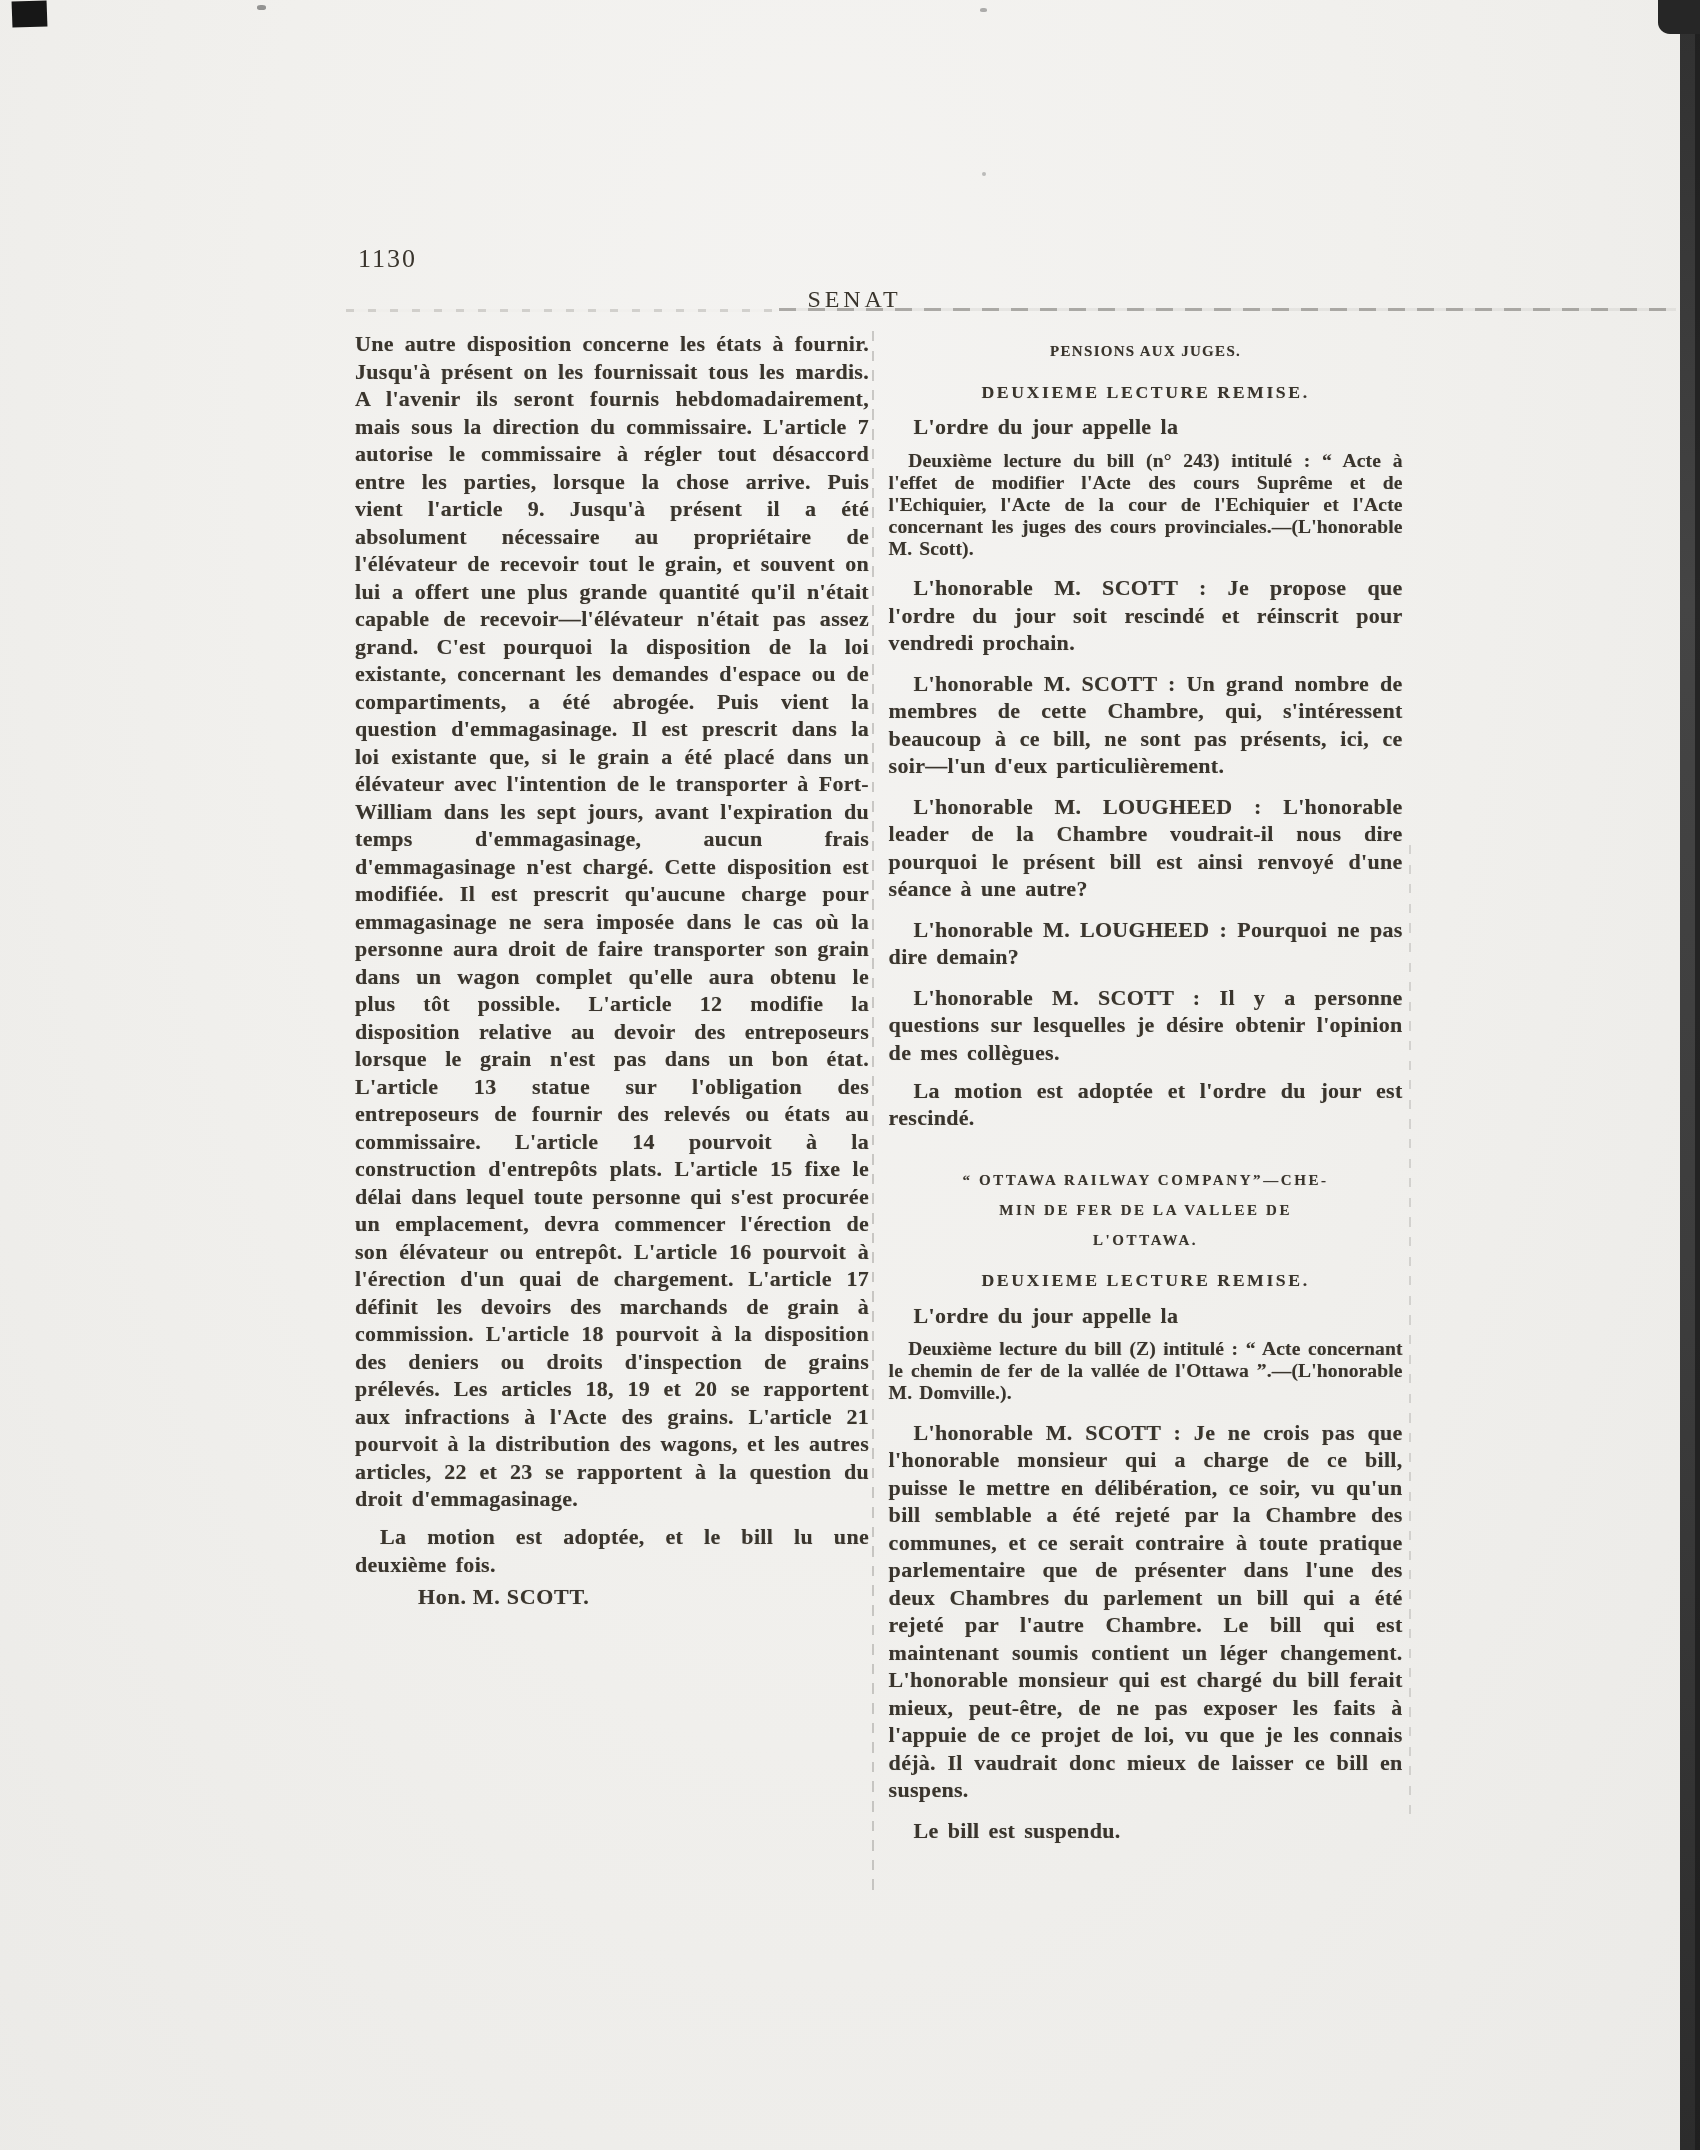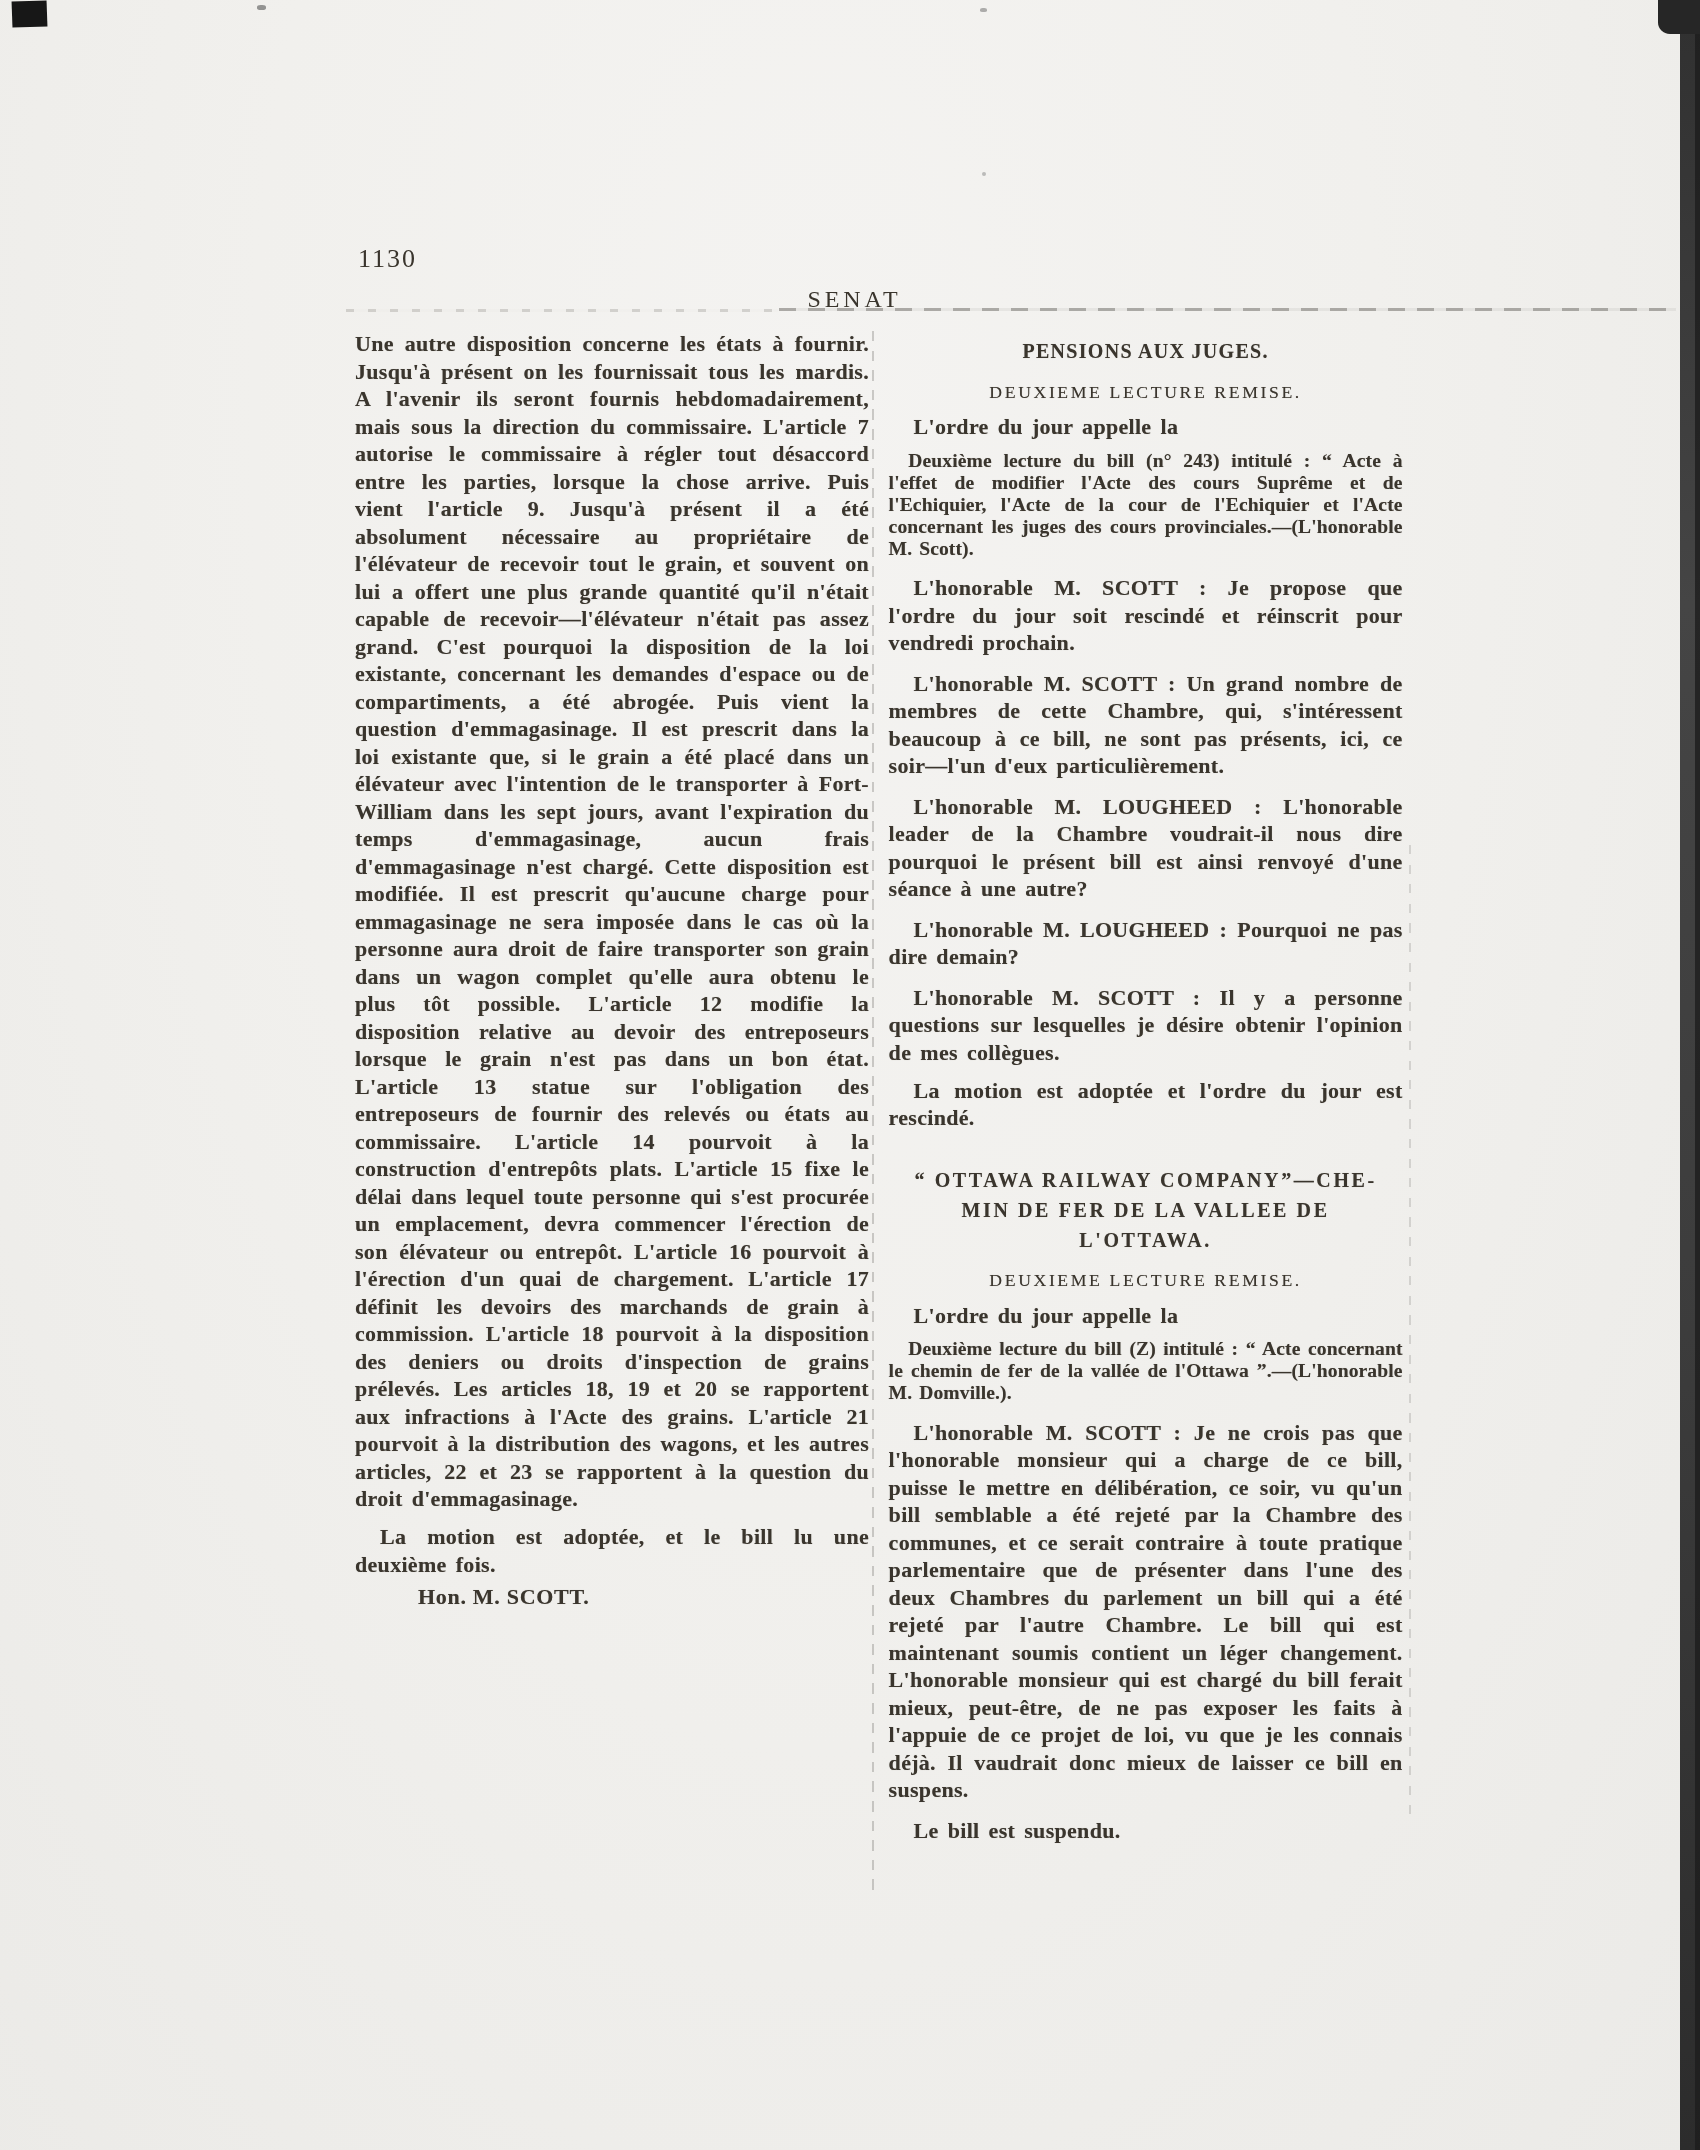--- a/index.html
+++ b/index.html
@@ -77,26 +77,26 @@
     text-align: justify; word-spacing: 3.3px; letter-spacing: 0.3px;
     text-indent: 25px;
   }
   .no-indent { text-indent: 0; }
   .small-p {
     font-size: 19.6px; line-height: 22px;
     text-align: justify; word-spacing: 2px; letter-spacing: 0.1px;
     text-indent: 19.6px;
   }
   .sec-title {
-    font-size: 20px; font-weight: 700; text-align: center;
+    font-size: 15px; font-weight: 700; text-align: center;
     letter-spacing: 1.3px; line-height: 30px;
   }
   .sec-title-wide { letter-spacing: 2.6px; }
   .sec-subtitle {
-    font-size: 17.7px; font-weight: 400; text-align: center;
+    font-size: 17.7px; font-weight: 700; text-align: center;
     letter-spacing: 2.6px; line-height: 22px;
   }
   .signature {
     font-size: 22px; line-height: 27.5px; text-indent: 63px;
     letter-spacing: 0.7px;
   }
   .mt-5  { margin-top: 3.3px; }
   .mt-14 { margin-top: 9.2px; }
   .mt-16 { margin-top: 10.5px; }
   .mt-20 { margin-top: 13px; }

